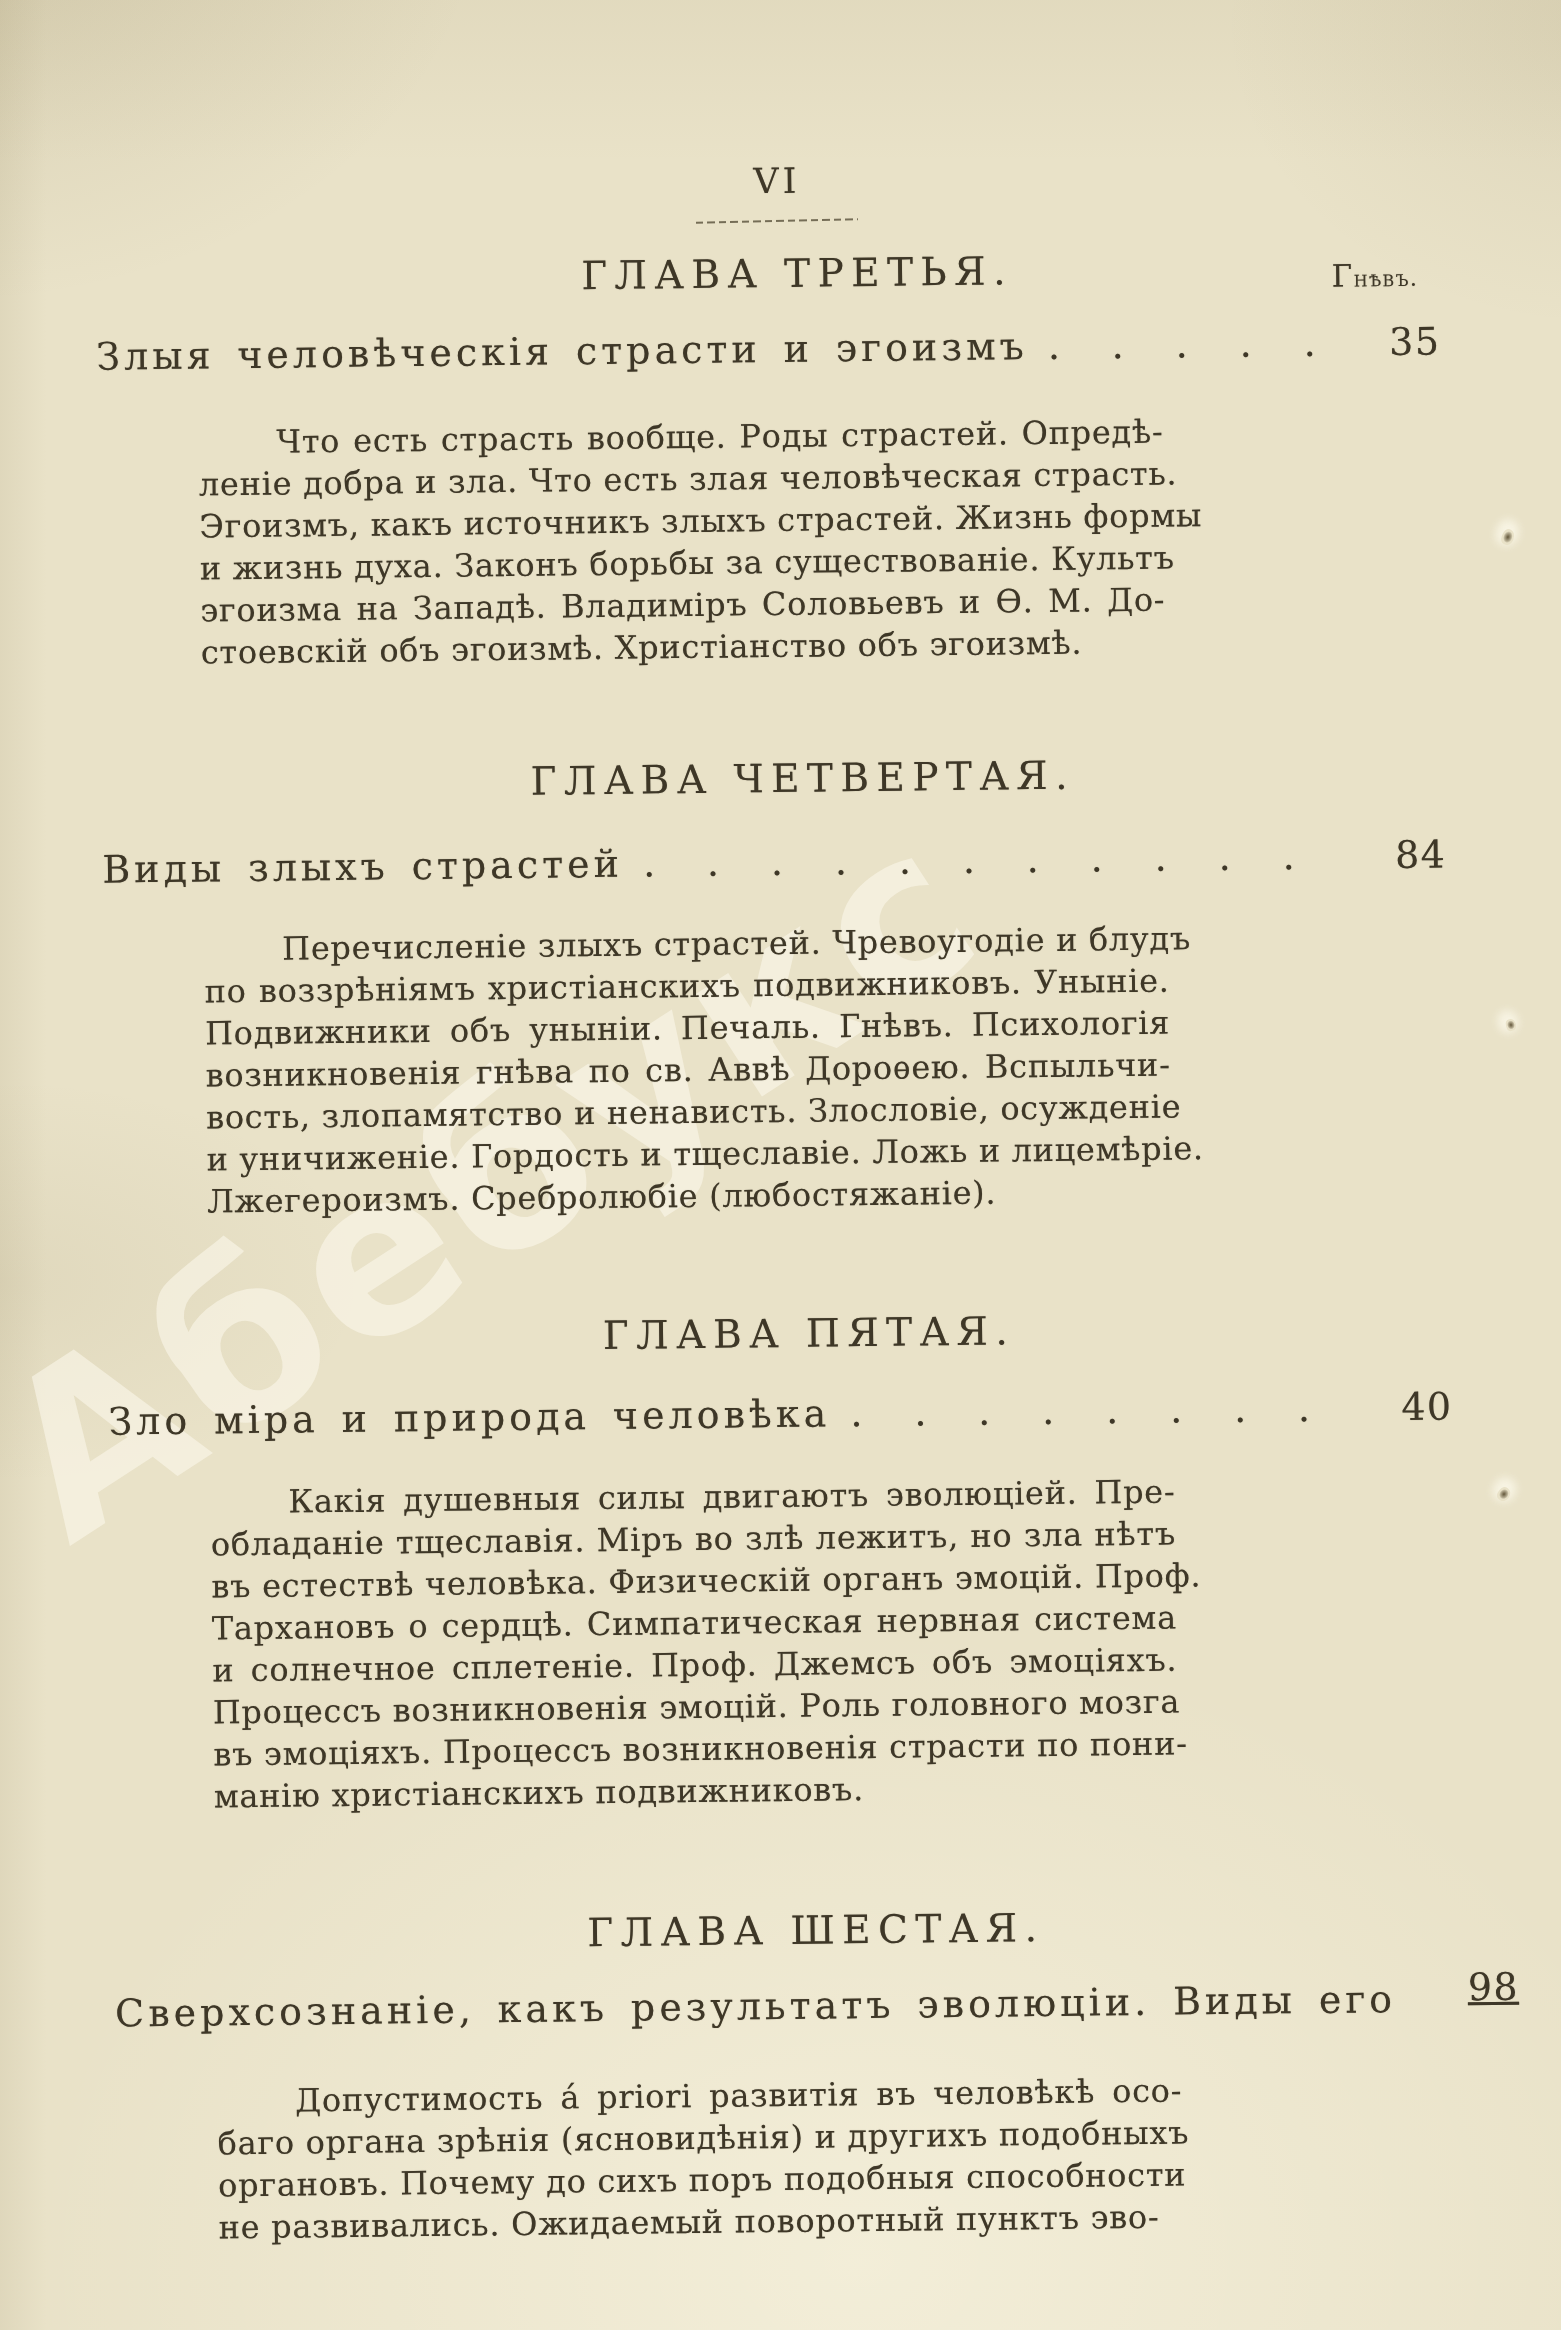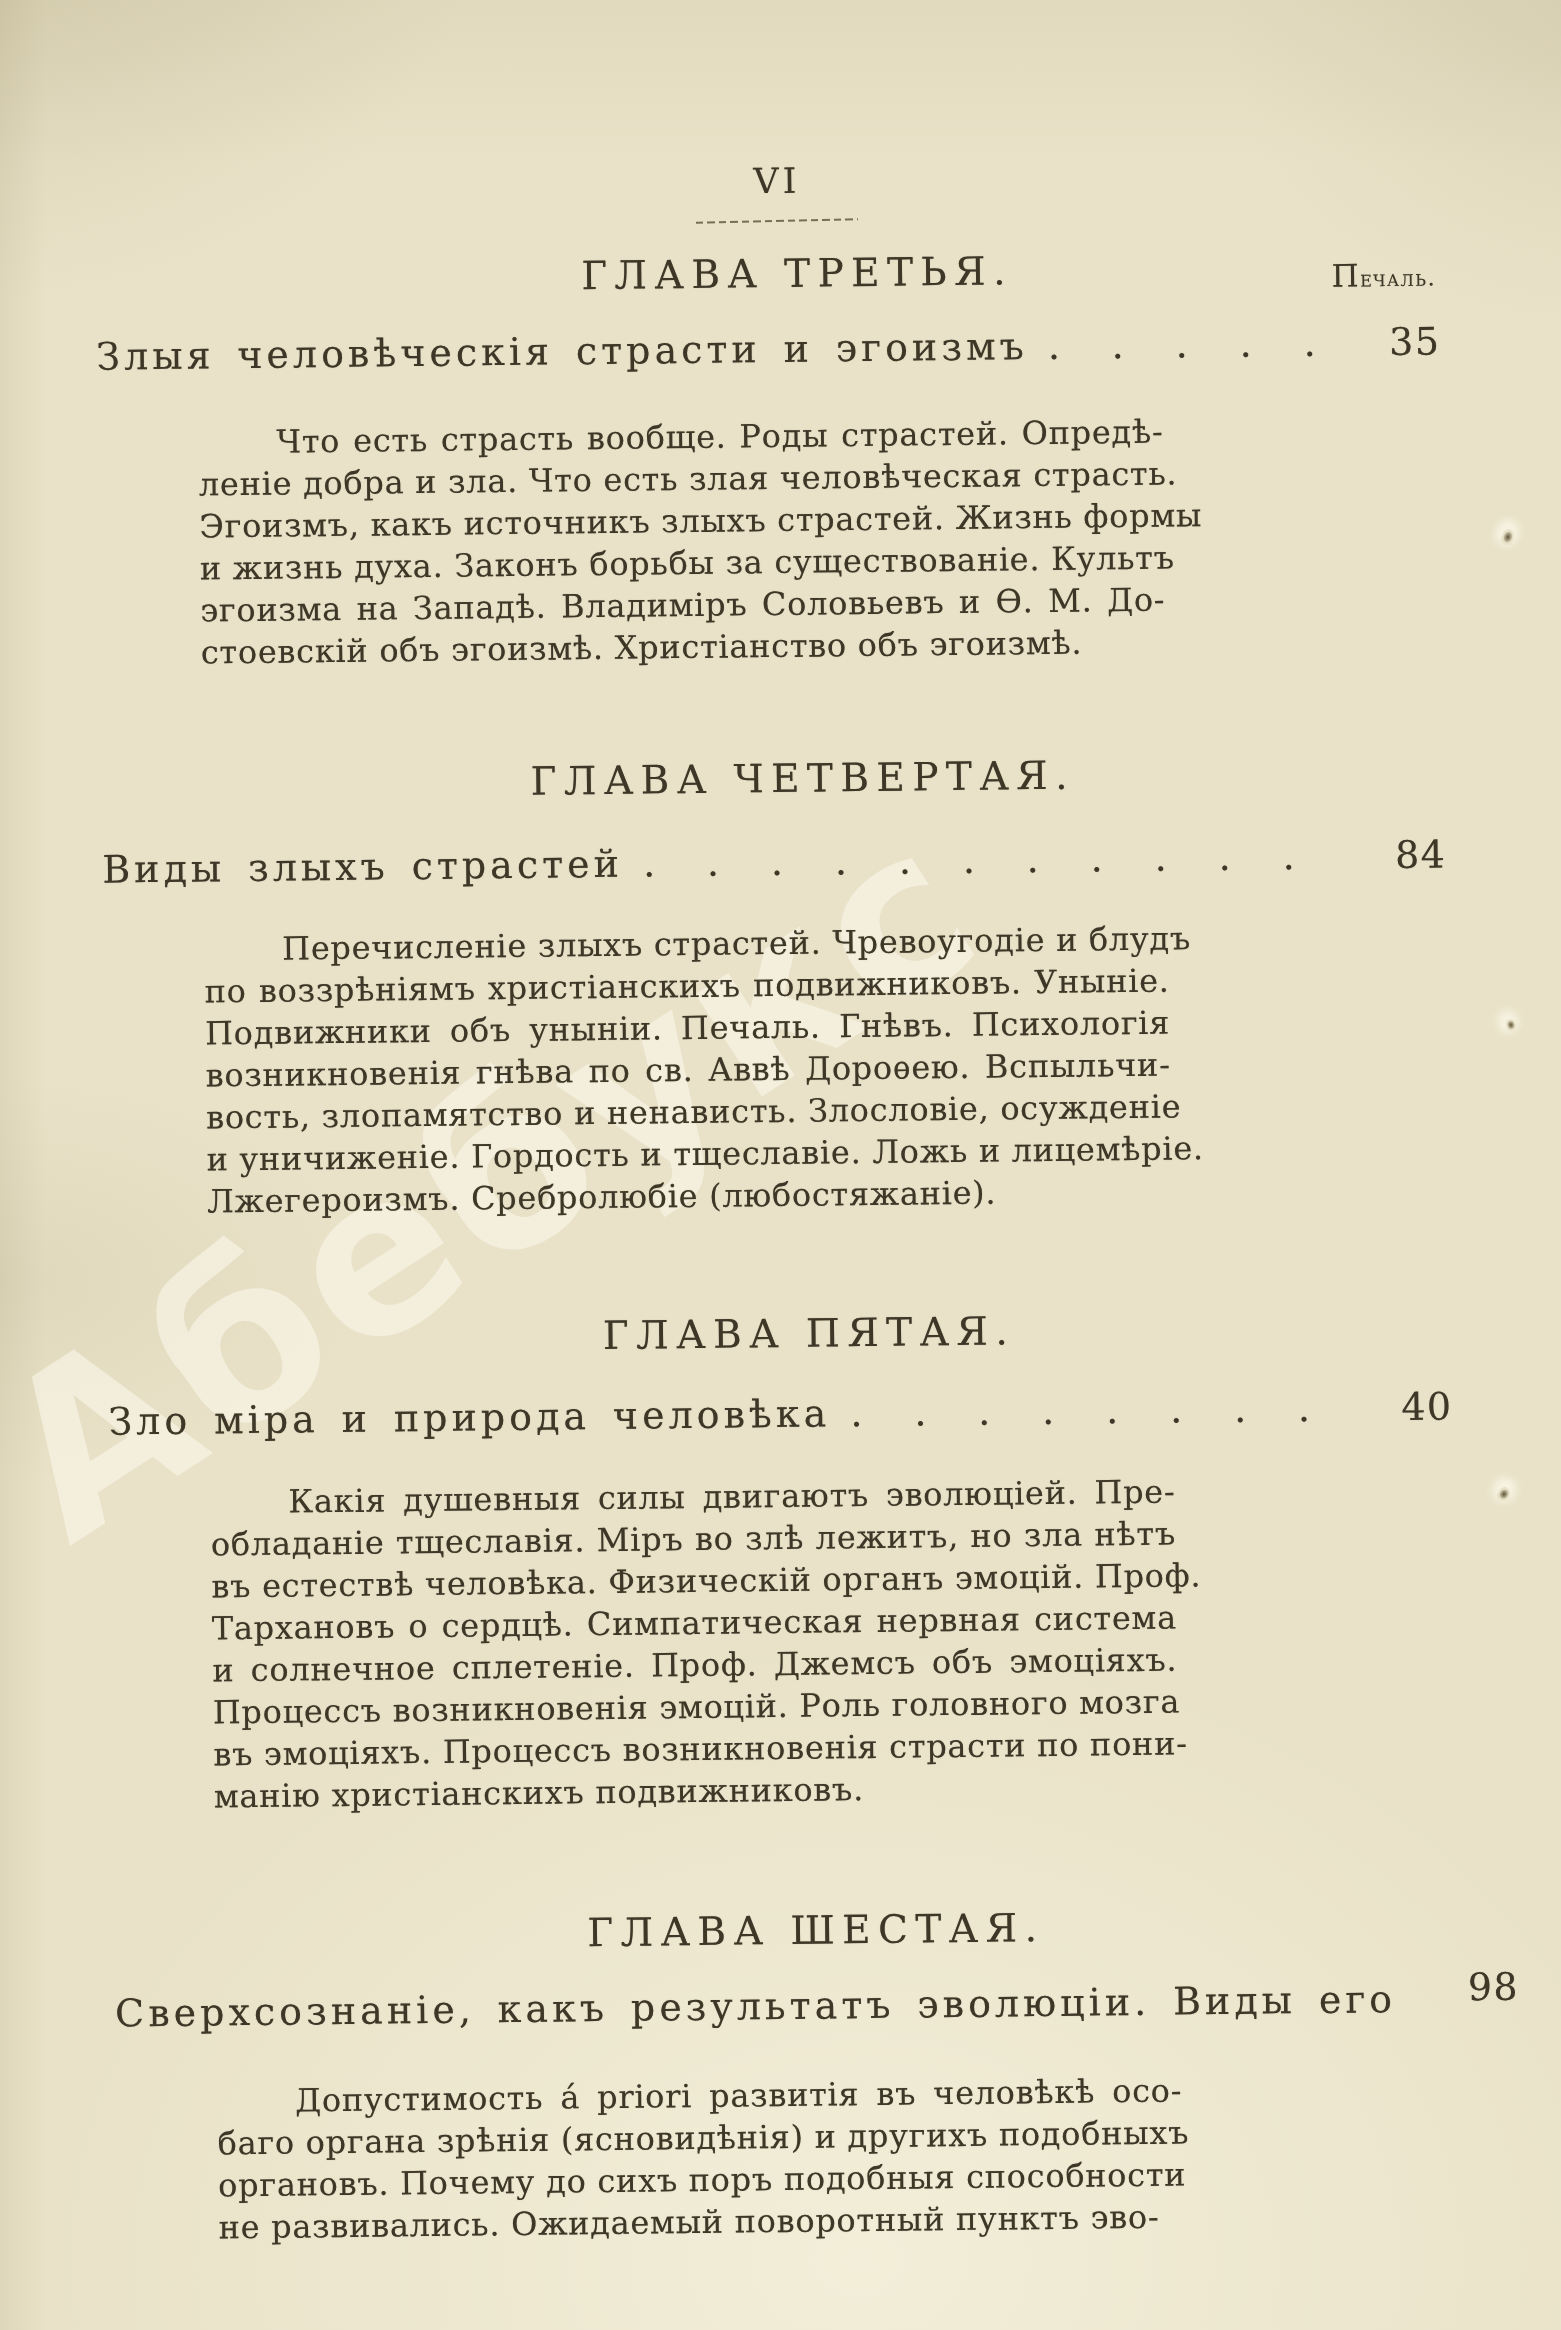--- a/index.html
+++ b/index.html
@@ -58,21 +58,21 @@
     display:flex;align-items:baseline;
     font-size:38px;line-height:41px;white-space:nowrap;
   }
   .etitle{letter-spacing:4px;word-spacing:6.8px;flex:0 0 auto;}
   .leader{
     flex:1 1 auto;overflow:hidden;
     margin:0 15px 0 20px;
     word-spacing:37px;letter-spacing:1.4px;
   }
   .pnum{flex:0 0 auto;min-width:88px;text-align:right;letter-spacing:1.4px;}
-  .pnum.raised{position:relative;top:-10.8px;}
+  .pnum.raised{position:relative;top:-10.8px;text-decoration:underline;}
   .para{
     position:absolute;left:204px;width:965px;
     font-size:32px;letter-spacing:0.7px;
   }
   .pline{
     height:42px;line-height:42px;
     text-align:justify;text-align-last:justify;
     white-space:nowrap;
   }
   .pline.pfirst{text-indent:78px;}
@@ -90,21 +90,21 @@
 <body>
 
 <div class="page">
 
   <div class="watermark">Абебукс</div>
 
   <div class="content">
 
     <div class="folio">VI</div>
     <div class="folio-rule"></div>
-    <div class="col-label">Печаль.</div>
+    <div class="col-label">Гнѣвъ.</div>
 
     <div class="heading" style="top:251px">ГЛАВА ТРЕТЬЯ.</div>
     <div class="toc-entry" style="top:329px">
       <span class="etitle">Злыя человѣческія страсти и эгоизмъ</span>
       <span class="leader">. . . . . . . .</span>
       <span class="pnum">35</span>
     </div>
     <div class="para" style="top:415px">
       <div class="pline pfirst">Что есть страсть вообще. Роды страстей. Опредѣ-</div>
       <div class="pline">леніе добра и зла. Что есть злая человѣческая страсть.</div>

